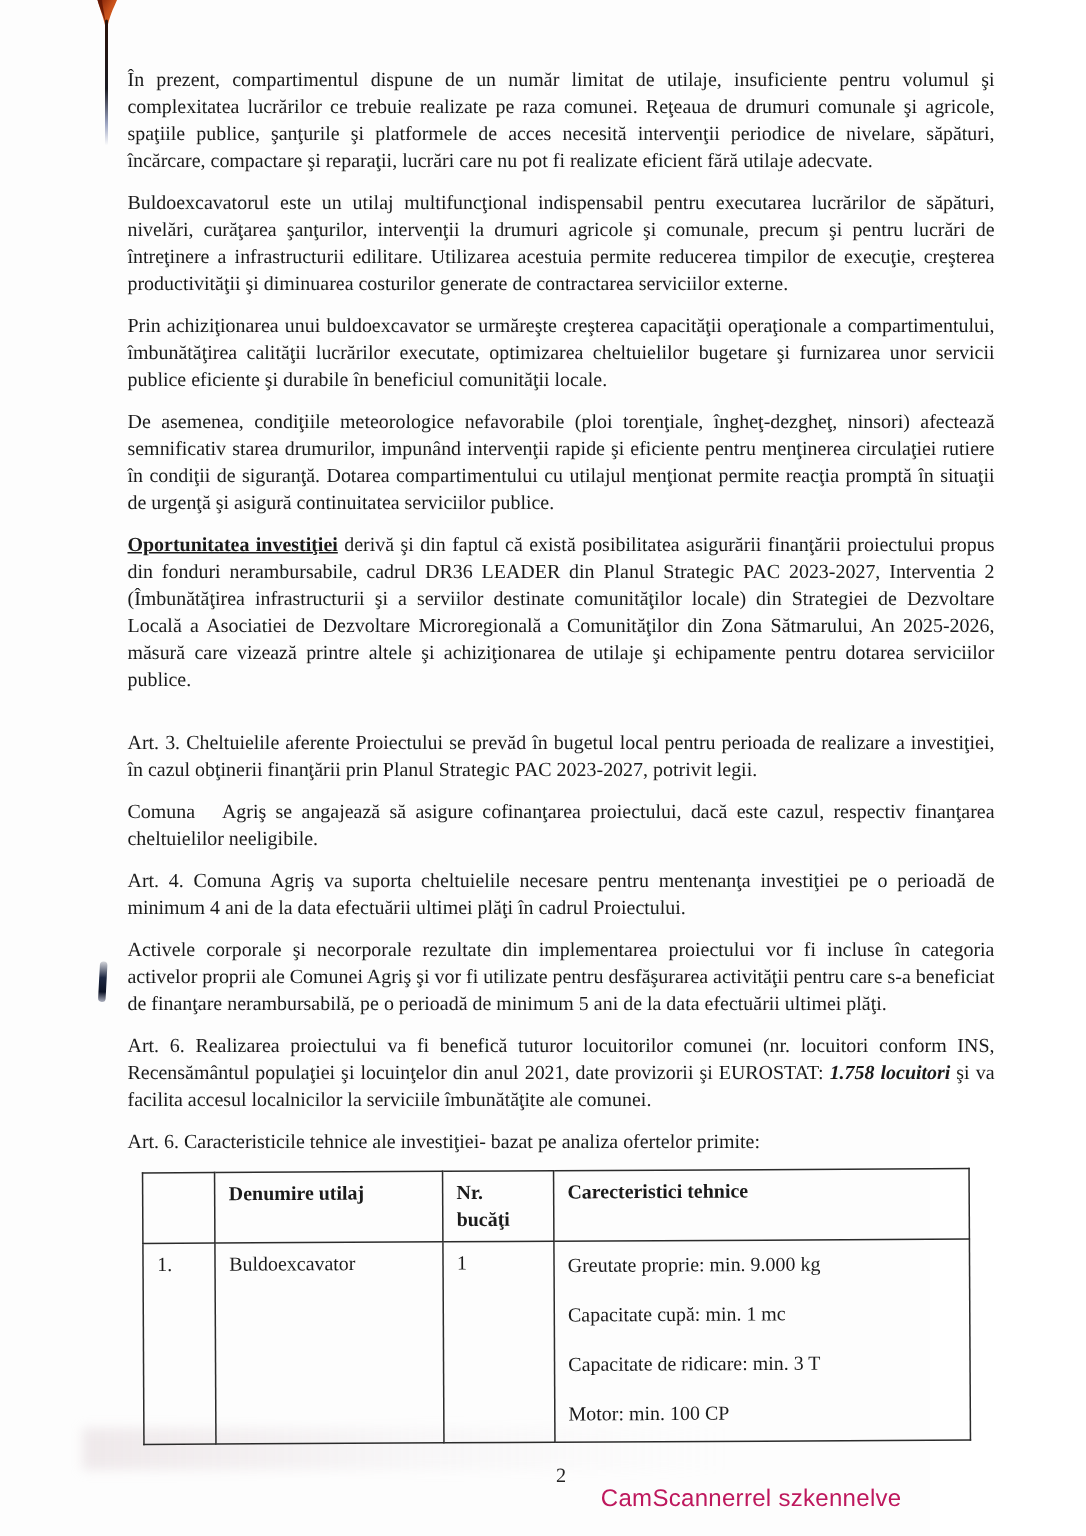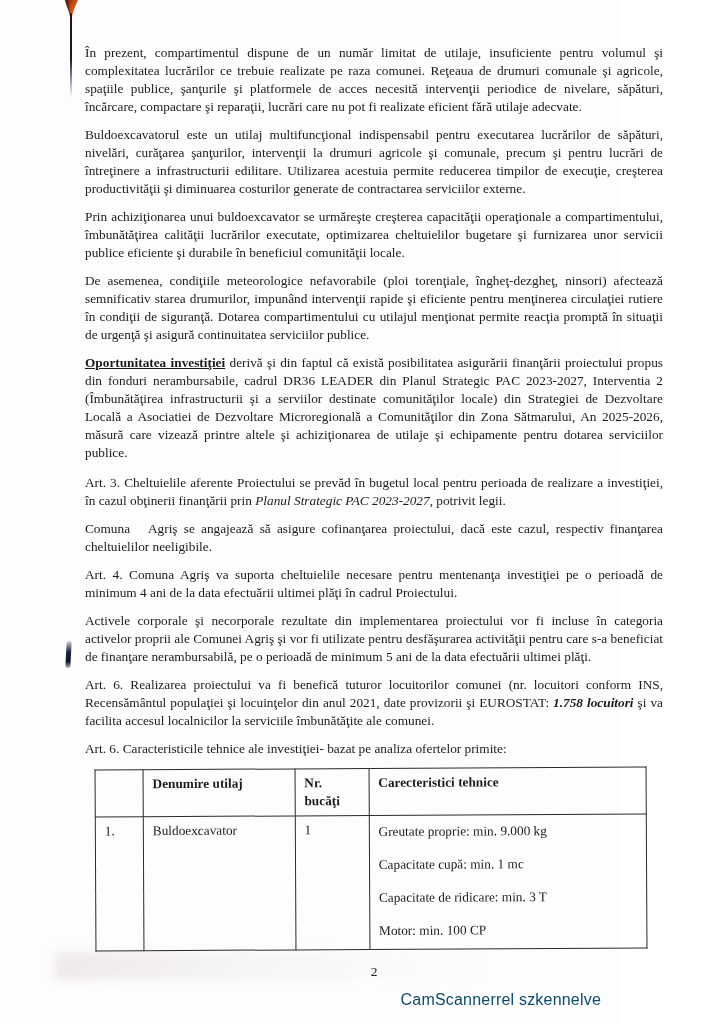--- a/index.html
+++ b/index.html
@@ -29,43 +29,43 @@
     position:absolute; left:55px; top:952px; width:430px; height:28px;
     background:linear-gradient(to right, rgba(208,188,194,0.30), rgba(222,214,220,0.16), rgba(230,230,230,0));
     filter:blur(4px);
   }
   
   .doc {
     position:absolute; left:85px; top:44px; width:578px;
     font-size:13.3px; line-height:18px; text-align:justify;
   }
   .doc p { margin:0 0 10px 0; }
-  .doc p.gap-lg { margin-bottom:12px; }
+  .doc p.gap-lg { margin-bottom:24px; }
   b.art { font-weight:normal; }
   .lead-underline { font-weight:bold; text-decoration:underline; }
-  .it { font-style:italic; }
+  .it { }
   .bd { font-weight:bold;font-style:italic; }
   
   .table-wrap { margin-top:5px; transform:rotate(-0.3deg); }
   table.specs {
     border-collapse:collapse; width:552px; margin-left:10px;
     font-size:13.3px;
   }
   table.specs th, table.specs td {
     border:1.6px solid #2b2b2b; padding:5px 9px; vertical-align:top; text-align:left;
   }
   table.specs th { font-weight:bold; height:20px; }
   td.idx { text-align:left; }
   .spec-line { margin:2px 0 15px 0; }
   .spec-line:last-child { margin-bottom:4px; }
   .page-number { text-align:center; margin-top:13px; font-size:13.5px; color:#222; }
   .watermark {
     position:absolute; right:19px; top:991px;
     font-family:"Liberation Sans","DejaVu Sans",sans-serif;
-    font-size:16px; color:#0c4a6e; letter-spacing:0.2px;
+    font-size:16px; color:#be185d; letter-spacing:0.2px;
   }
 </style>
 </head>
 <body>
 
 <div class="page">
 
   <div class="flame">
     <svg width="17" height="21" viewBox="0 0 17 21" aria-hidden="true">
       <defs>

